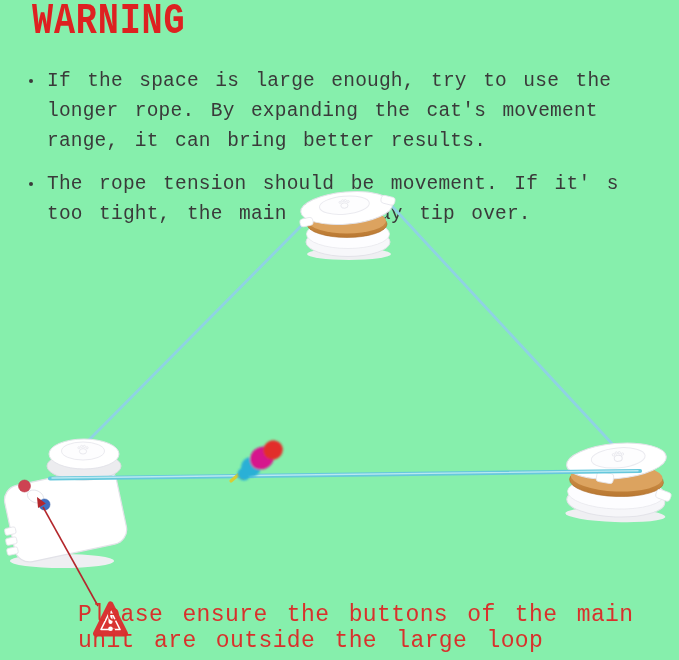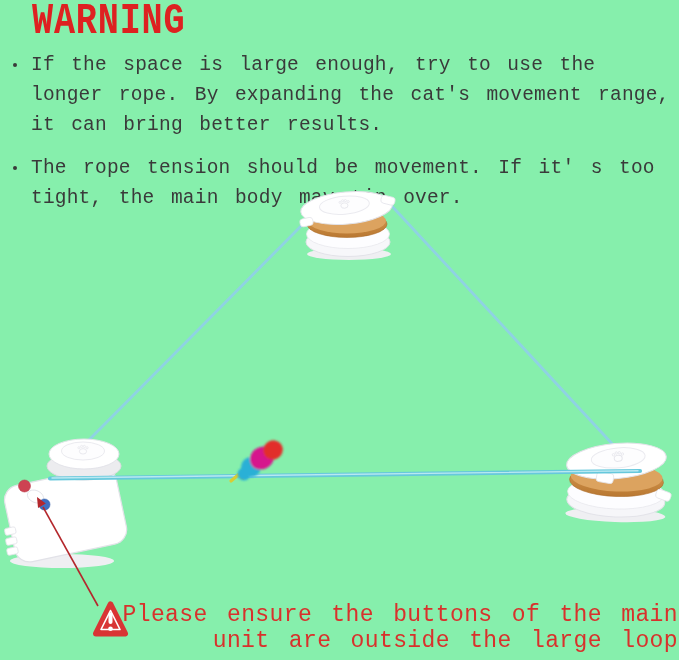--- a/index.html
+++ b/index.html
@@ -1,27 +1,27 @@
 <!DOCTYPE html>
 <html><head>
 <meta charset="utf-8">
 <style>
   html,body{margin:0;padding:0;background:#fff;}
   .page{position:relative;width:679px;height:660px;background:#86efac;
         font-family:Liberation Mono, monospace;overflow:hidden;}
   .title{position:absolute;left:32px;top:-4px;margin:0;
          font-size:44px;font-weight:bold;color:#de2121;
          letter-spacing:1px;transform:scaleX(.8);transform-origin:left top;}
-  .bullets{position:absolute;left:10px;top:50px;right:4px;margin:0;padding:0;list-style:none;}
+  .bullets{position:absolute;left:10px;top:50px;right:4px;margin:16px;padding:0;list-style:none;}
   .bullets li{position:relative;padding-left:21px;font-size:19.5px;line-height:30px;
               color:#3a3a3a;letter-spacing:.2px;word-spacing:4.5px;}
   .bullets li + li{margin-top:13px;}
   .b-dot{position:absolute;left:3px;top:13px;width:4px;height:4px;border-radius:50%;background:#3a3a3a;}
   .diagram{position:absolute;left:0;top:0;}
-  .caution{position:absolute;left:78px;top:603px;width:600px;text-align:right;
+  .caution{position:absolute;left:78px;top:603px;width:600px;text-align:left;
            color:#d8312c;font-size:23px;line-height:25.5px;letter-spacing:.4px;word-spacing:5px;}
 </style>
 </head>
 <body>
 
 <div class="page">
 
   <h1 class="title">WARNING</h1>
 
   <ul class="bullets">

